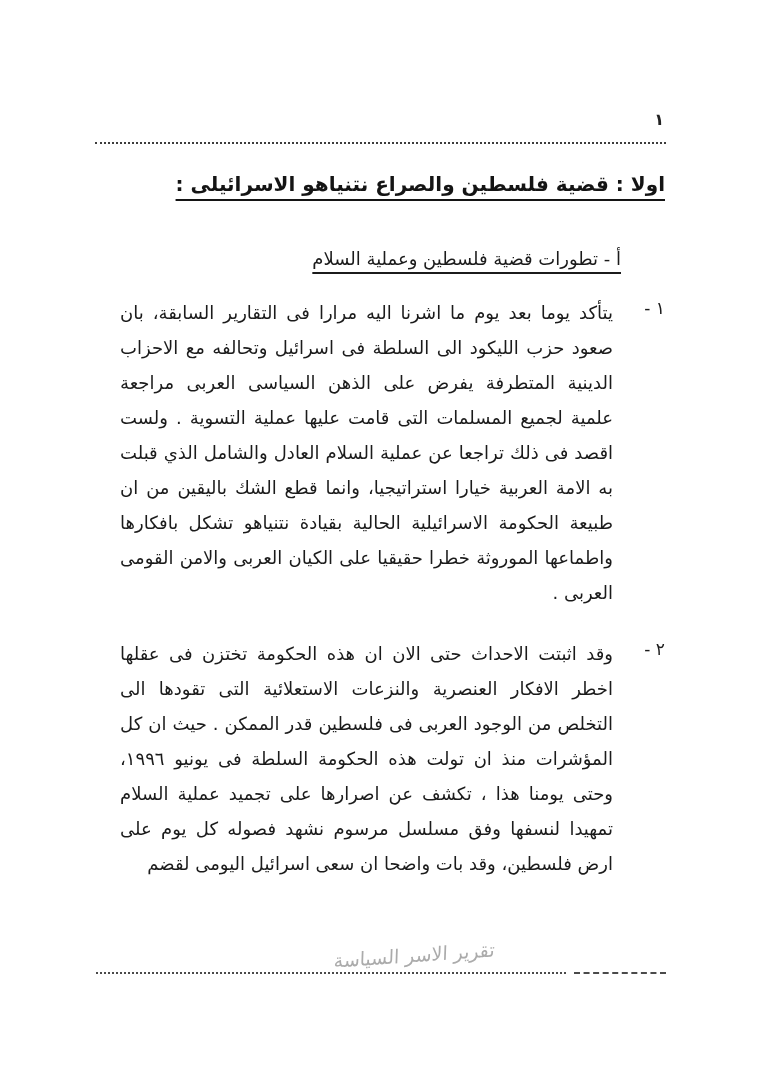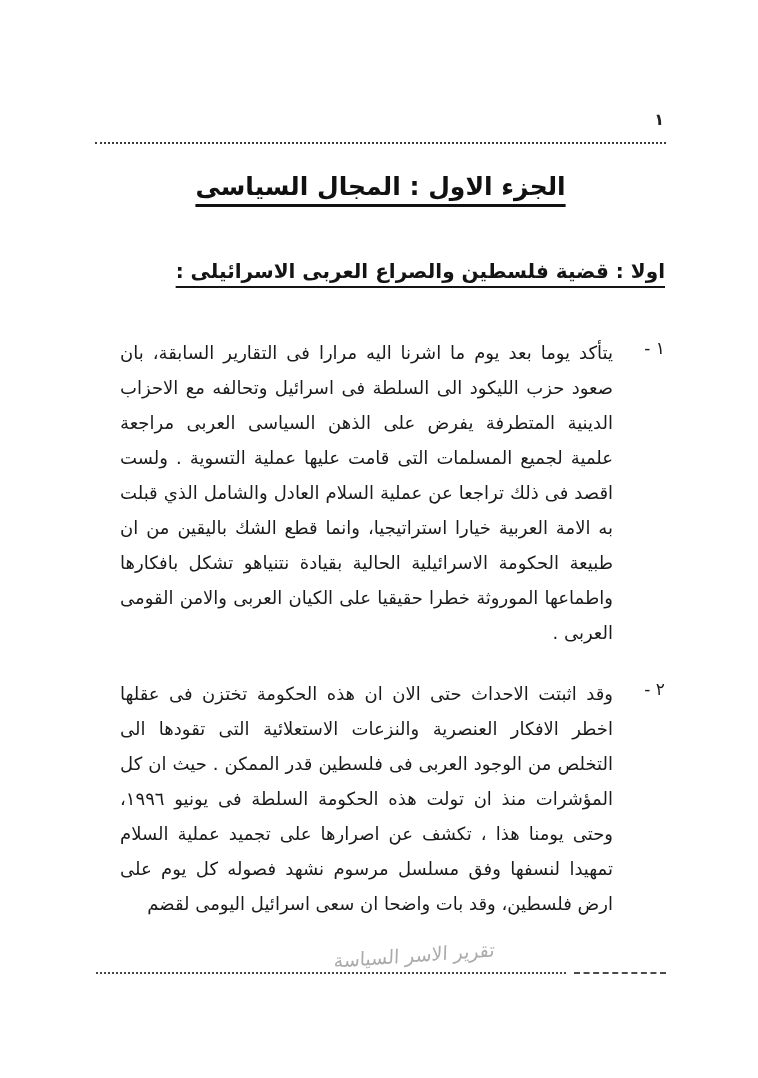--- a/index.html
+++ b/index.html
@@ -122,28 +122,28 @@
 <body>
 
 <div class="page">
 
   <div class="page-number">١</div>
 
   <div class="top-rule"></div>
 
   <div class="content">
 
-    <div class="title-wrap">
-      <span class="doc-title">الجزء الاول : المجال السياسى</span>
+
+    <div class="section-wrap">
+      <span class="section-heading">اولا :  قضية فلسطين والصراع نتنياهو الاسرائيلى :</span>
     </div>
 
-    <div class="section-wrap">
-      <span class="section-heading">اولا :  قضية فلسطين والصراع العربى الاسرائيلى :</span>
+    <div class="subsection-wrap">
+      <span class="subsection-heading">أ - تطورات قضية فلسطين وعملية السلام</span>
     </div>
-
 
     <div class="para">
       <div class="para-num">١ -</div>
       <div class="para-text">يتأكد يوما بعد يوم ما اشرنا اليه مرارا فى التقارير السابقة، بان صعود حزب الليكود الى السلطة فى اسرائيل وتحالفه مع الاحزاب الدينية المتطرفة يفرض على الذهن السياسى العربى مراجعة علمية لجميع المسلمات التى قامت عليها عملية التسوية . ولست اقصد فى ذلك تراجعا عن عملية السلام العادل والشامل الذي قبلت به الامة العربية خيارا استراتيجيا، وانما قطع الشك باليقين من ان طبيعة الحكومة الاسرائيلية الحالية بقيادة نتنياهو تشكل بافكارها واطماعها الموروثة خطرا حقيقيا على الكيان العربى والامن القومى العربى .</div>
     </div>
 
     <div class="para">
       <div class="para-num">٢ -</div>
       <div class="para-text">وقد اثبتت الاحداث حتى الان ان هذه الحكومة تختزن فى عقلها اخطر الافكار العنصرية والنزعات الاستعلائية التى تقودها الى التخلص من الوجود العربى فى فلسطين قدر الممكن . حيث ان كل المؤشرات منذ ان تولت هذه الحكومة السلطة فى يونيو ١٩٩٦، وحتى يومنا هذا ، تكشف عن اصرارها على تجميد عملية السلام تمهيدا لنسفها وفق مسلسل مرسوم نشهد فصوله كل يوم على ارض فلسطين، وقد بات واضحا ان سعى اسرائيل اليومى لقضم</div>
     </div>

